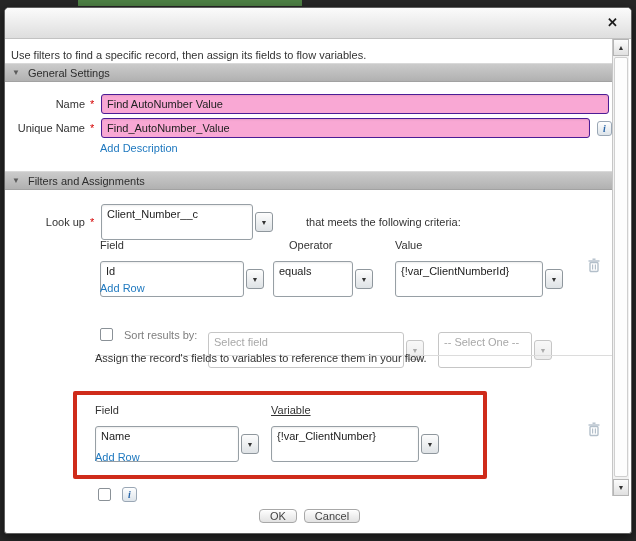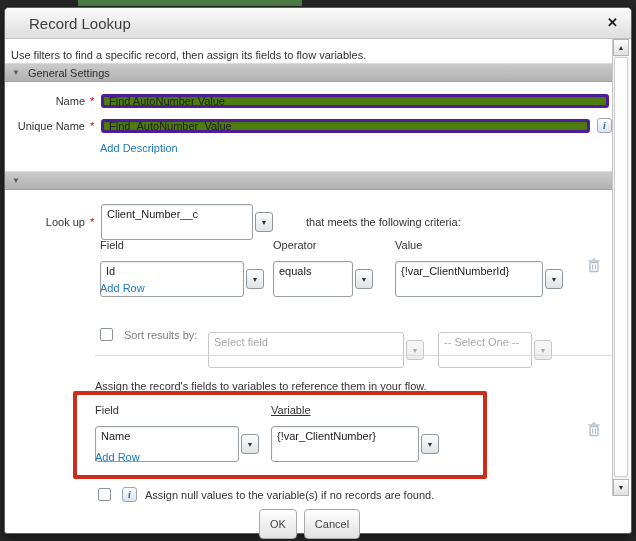--- a/index.html
+++ b/index.html
@@ -36,21 +36,21 @@
     border-top:1px solid #d9d9d9; border-bottom:1px solid #a2a2a2;
     display:flex; align-items:center; font-size:11px; color:#2d2d2d; cursor:pointer;
   }
   .section-header .tri { font-size:8px; color:#5c5c5c; margin:0 8px 0 7px; }
 
   .form-row { position:absolute; display:flex; align-items:center; font-size:11px; color:#333; }
   .flabel { width:80px; text-align:right; white-space:nowrap; }
   .req { color:#d40000; margin:0 4px 0 5px; width:7px; font-size:11px; }
 
   .text-input {
-    height:14px; border:3px solid #4c1d95; border-radius:3px; background:#4d7c0f;
+    height:20px; border:1px solid #4c1d95; border-radius:3px; background:#f9a8d4;
     font-family:"Liberation Sans", sans-serif; font-size:11px; color:#222; padding:0 5px;
     box-shadow:inset 0 1px 2px rgba(0,0,0,.08);
   }
 
   .combo { position:absolute; display:flex; align-items:center;margin-top:6px; }
   .combo-box {
     height:36px; border:1px solid #979fa5; border-radius:3px; background:#fff;
     font-size:11px; color:#222; padding:0 5px; line-height:18px;
     white-space:nowrap; overflow:hidden; box-shadow:inset 0 1px 2px rgba(0,0,0,.08);
   }
@@ -82,21 +82,21 @@
   .highlight-box {
     position:absolute; left:68px; top:383px; width:414px; height:88px;
     border:4px solid #cf2b1a; border-radius:2px; pointer-events:none;
   }
 
   .footer-buttons {
     position:absolute; left:0; top:501px; width:609px;
     display:flex; justify-content:center; gap:7px;
   }
   .btn {
-    min-width:36px; height:30px; padding:0 10px; font-family:"Liberation Sans", sans-serif;
+    min-width:36px; height:14px; padding:0 10px; font-family:"Liberation Sans", sans-serif;
     font-size:11px; color:#444; border:1px solid #a8a8a8; border-radius:4px;
     background:linear-gradient(#fefefe,#e2e2e2); cursor:pointer;
     box-shadow:inset 0 1px 0 rgba(255,255,255,.9);
   }
 
   .scrollbar {
     position:absolute; right:2px; top:31px; width:17px; height:457px;
     background:#f1f1f1; border-left:1px solid #c6c6c6;
   }
   .sb-btn {
@@ -112,21 +112,20 @@
   }
 </style>
 </head>
 <body>
 
 <div class="bg-accent"></div>
 
 <div class="dialog">
 
   <div class="titlebar">
-    <span class="title">Record Lookup</span>
     <span class="close-btn">✕</span>
   </div>
 
   <div class="intro">Use filters to find a specific record, then assign its fields to flow variables.</div>
 
   <div class="section-header" style="top:55px;">
     <span class="tri">▼</span>
     <span>General Settings</span>
   </div>
 
@@ -140,32 +139,33 @@
     <span class="flabel">Unique Name</span>
     <span class="req">*</span>
     <input class="text-input" style="width: 489px;" value="Find_AutoNumber_Value">
     <span class="info-btn" style="margin-left:7px;">i</span>
   </div>
 
   <a class="link" style="left:95px; top:134px;">Add Description</a>
 
   <div class="section-header" style="top:163px;">
     <span class="tri">▼</span>
+    <span>Filters and Assignments</span>
   </div>
 
   <div class="form-row" style="left:0; top:196px;">
     <span class="flabel">Look up</span>
     <span class="req">*</span>
     <span class="combo-box" style="width:152px;">Client_Number__c</span>
     <span class="combo-btn">▼</span>
     <span style="margin-left:14px;padding-left:19px;">that meets the following criteria:</span>
   </div>
 
   <span class="col-header" style="left:95px; top:231px;">Field</span>
-  <span class="col-header" style="left:268px; top:231px;">Operator</span>
+  <span class="col-header" style="left:284px; top:231px;">Operator</span>
   <span class="col-header" style="left:390px; top:231px;">Value</span>
 
   <div class="combo" style="left:95px; top:247px;">
     <span class="combo-box" style="width:144px;">Id</span>
     <span class="combo-btn">▼</span>
   </div>
   <div class="combo" style="left:268px; top:247px;">
     <span class="combo-box" style="width:80px;">equals</span>
     <span class="combo-btn">▼</span>
   </div>
@@ -194,21 +194,21 @@
     <span class="combo-box" style="width:196px;">Select field</span>
     <span class="combo-btn">▼</span>
   </div>
   <div class="combo disabled" style="left:433px; top:318px;">
     <span class="combo-box" style="width:94px;">-- Select One --</span>
     <span class="combo-btn">▼</span>
   </div>
 
   <div class="divider" style="top:347px;"></div>
 
-  <div class="note-text" style="left:90px; top:372px;">Assign the record's fields to variables to reference them in your flow.</div>
+  <div class="note-text" style="left:90px; top:344px;">Assign the record's fields to variables to reference them in your flow.</div>
 
   <span class="col-header" style="left:90px; top:396px;">Field</span>
   <span class="col-header" style="left:266px; top:396px;text-decoration:underline;">Variable</span>
 
   <div class="combo" style="left:90px; top:412px;">
     <span class="combo-box" style="width:144px;">Name</span>
     <span class="combo-btn">▼</span>
   </div>
   <div class="combo" style="left:266px; top:412px;">
     <span class="combo-box" style="width:148px;">{!var_ClientNumber}</span>
@@ -225,21 +225,20 @@
     </svg>
   </span>
 
   <a class="link" style="left:90px; top:443px;">Add Row</a>
 
   <div class="highlight-box"></div>
 
   <div class="form-row" style="left:93px; top:479px;">
     <span class="checkbox"></span>
     <span class="info-btn" style="margin-left:11px;">i</span>
-    <span style="margin-left:8px;">Assign null values to the variable(s) if no records are found.</span>
   </div>
 
   <div class="footer-buttons">
     <button class="btn">OK</button>
     <button class="btn">Cancel</button>
   </div>
 
   <div class="scrollbar">
     <div class="sb-btn sb-up">▲</div>
     <div class="sb-thumb"></div>

